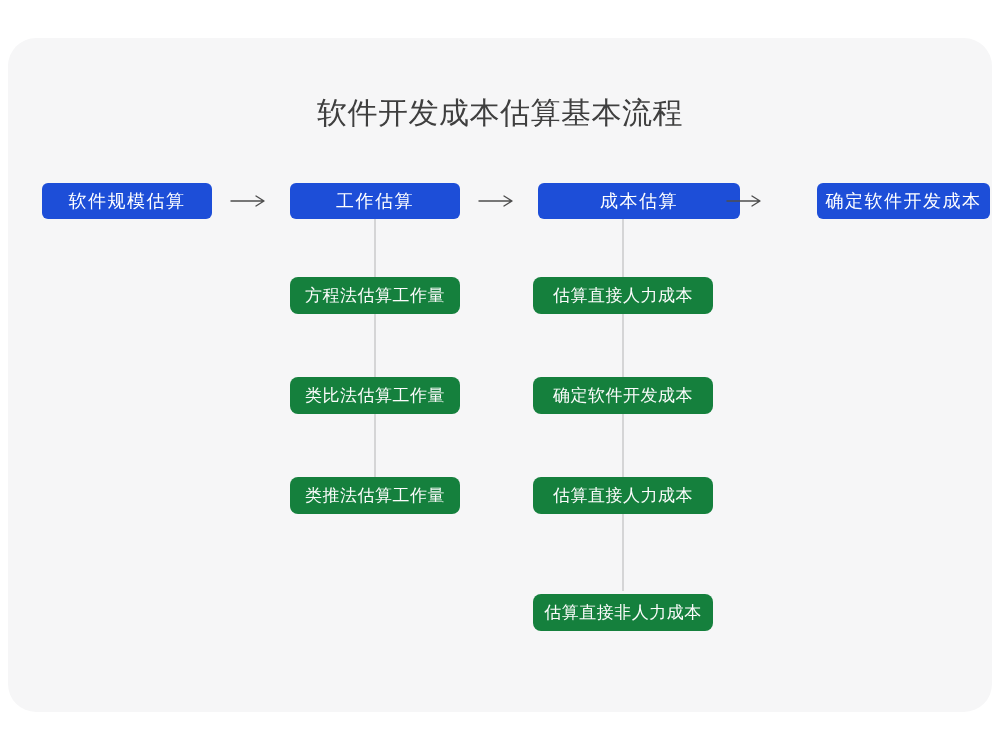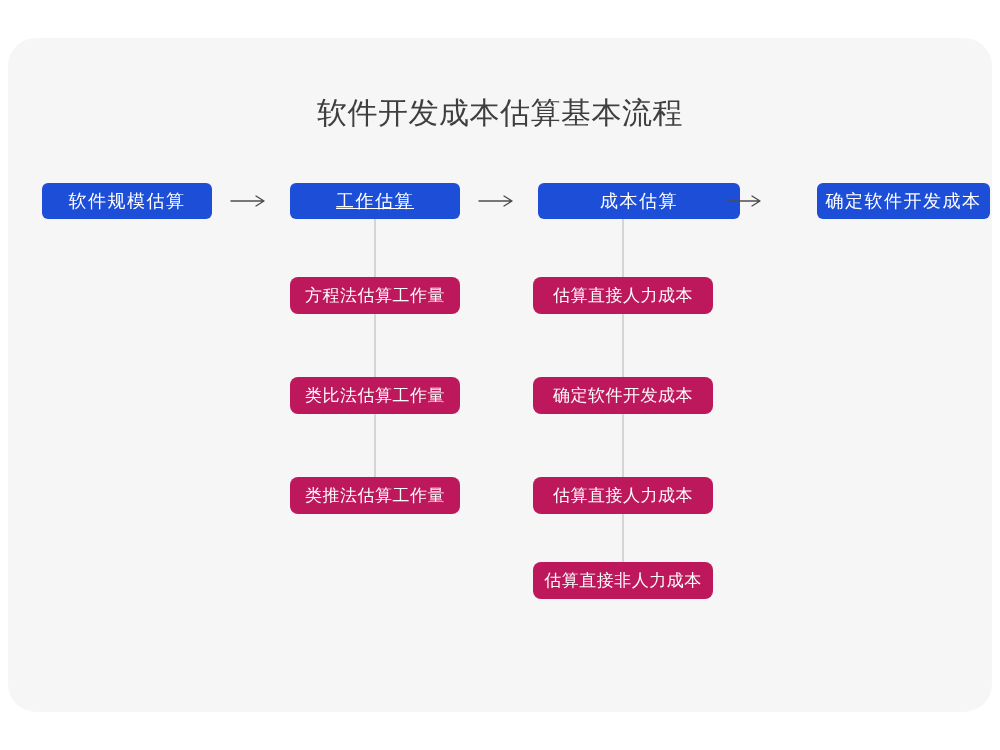--- a/index.html
+++ b/index.html
@@ -44,40 +44,40 @@
   }
   .node.primary {
     background: #1d4ed8;
     border-radius: 6px;
     color: #ffffff;
     font-size: 18px;
     letter-spacing: 1.5px;
     top: 183px;
   }
   .node.sub {
-    background: #be185d;
+    background: #15803d;
     border-radius: 8px;
     color: #fbfbfb;
     font-size: 17px;
     letter-spacing: 0.5px;
     height: 37px;
     text-align: center;
   }
   
   .step-0 { left: 42px;  width: 170px; }
-  .step-1 { left: 290px; width: 170px; text-decoration: underline; }
+  .step-1 { left: 290px; width: 170px; }
   .step-2 { left: 538px; width: 202px; }
   .step-3 { left: 785px; width: 173px; margin-left: 32px; }
   
   .col-work { left: 290px; width: 170px; }
   .col-cost { left: 533px; width: 180px; }
   .row-0 { top: 277px; }
   .row-1 { top: 377px; }
   .row-2 { top: 477px; }
-  .row-3 { top: 562px; }
+  .row-3 { top: 594px; }
   
   .arrow {
     position: absolute;
     top: 194px;
     width: 40px; height: 14px;
     z-index: 2;
   }
   .arrow-0 { left: 230px; }
   .arrow-1 { left: 478px; }
   .arrow-2 { left: 726px; }

